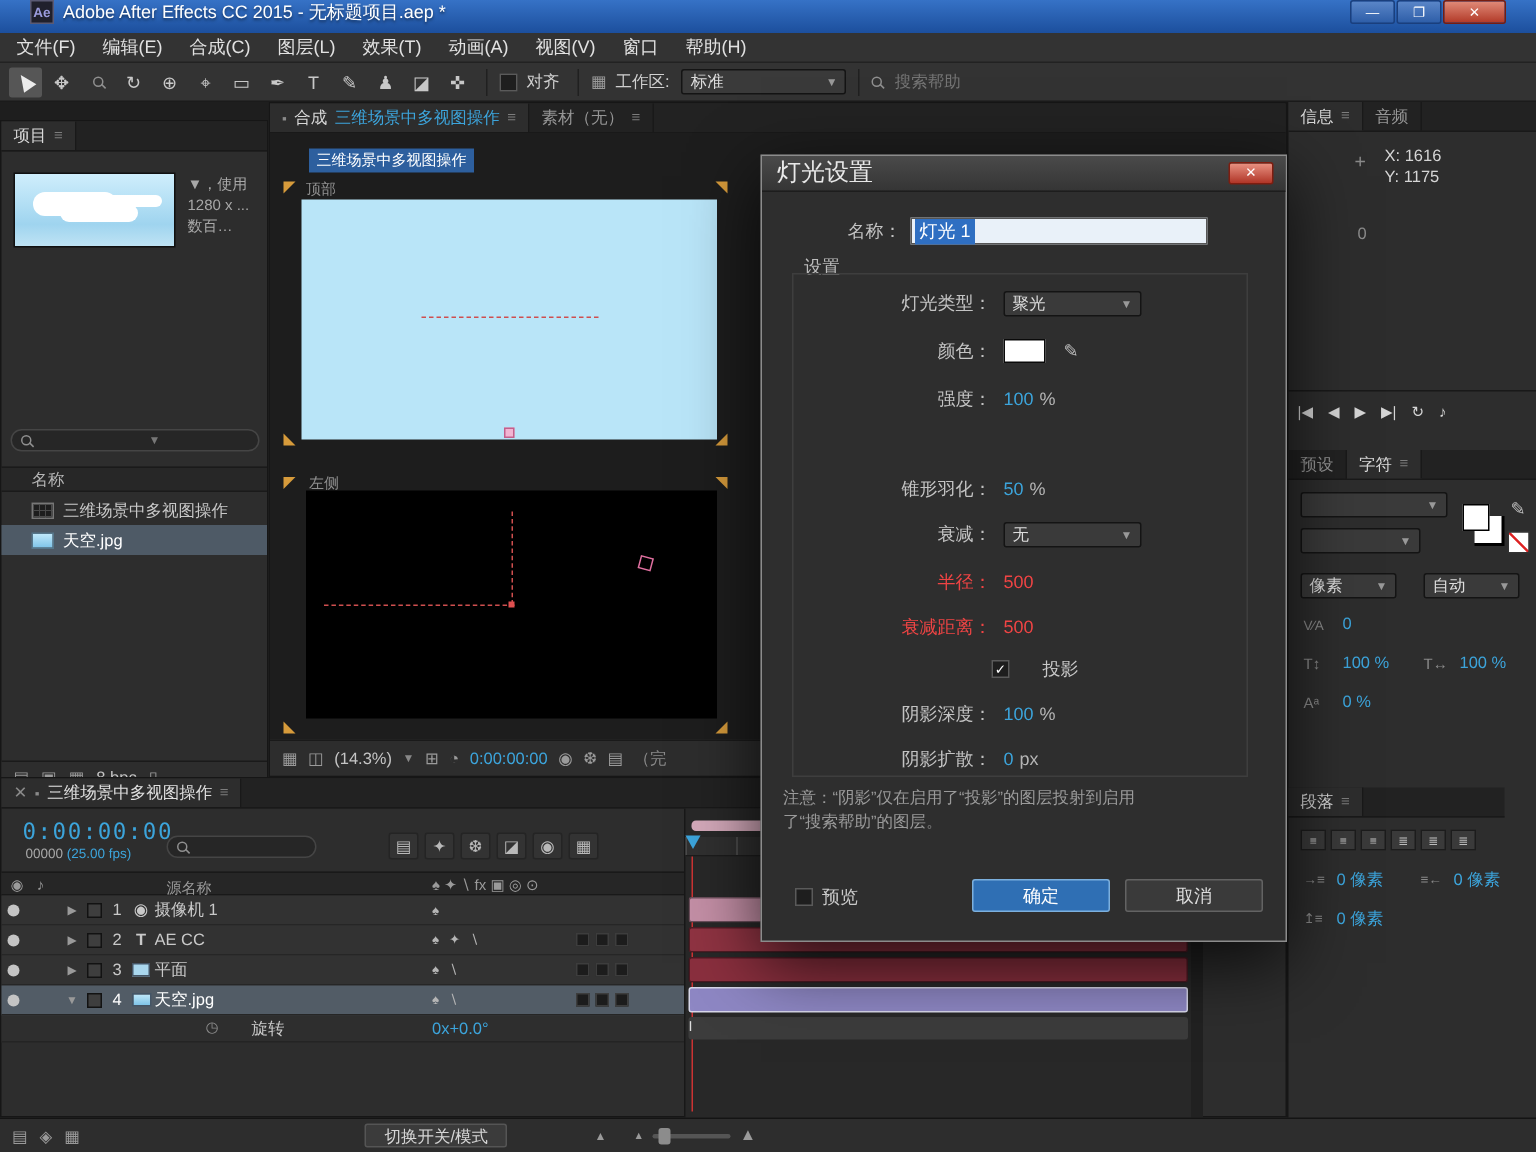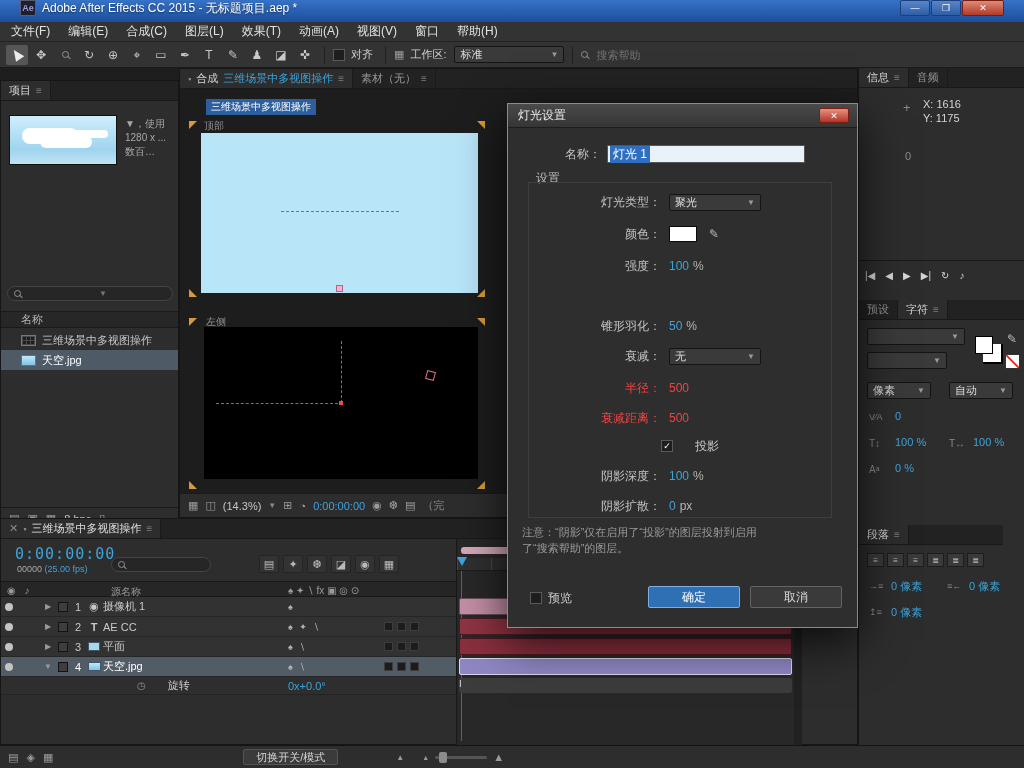--- a/index.html
+++ b/index.html
@@ -52,21 +52,21 @@
 .viewer{position:absolute;left:0;right:0;top:20px;bottom:24px;background:#1d1d1d;overflow:hidden}
 .chip{background:#2d5f9e;color:#fff;font-size:10px;padding:1px 5px;display:inline-block}
 .vlabel{font-size:10px;color:#8f8f8f}
 .corner{width:0;height:0;position:absolute}
 .cTL{border-top:8px solid #d79b3b;border-right:8px solid transparent}
 .cTR{border-top:8px solid #d79b3b;border-left:8px solid transparent}
 .cBL{border-bottom:8px solid #d79b3b;border-right:8px solid transparent}
 .cBR{border-bottom:8px solid #d79b3b;border-left:8px solid transparent}
 
 .dialog{background:#2e2e2e;border:1px solid #8c8c8c;box-shadow:0 14px 44px rgba(0,0,0,.75);z-index:50}
-.dlg-title{height:24px;background:linear-gradient(#4a4a4a,#353535);border-bottom:1px solid #1d1d1d;display:flex;align-items:center;padding:0 10px;color:#e8e8e8;font-size:12px}
+.dlg-title{height:24px;background:linear-gradient(#4a4a4a,#353535);border-bottom:1px solid #1d1d1d;display:flex;align-items:center;padding:0 10px;color:#e8e8e8;font-size:16px}
 .dlg-close{position:absolute;right:8px;top:4px;width:30px;height:15px;background:linear-gradient(#e89181,#b03527);border:1px solid #7d1d10;border-radius:2px;color:#fff;font-size:9px;display:flex;align-items:center;justify-content:center}
 .dlg-row{position:absolute;left:0;right:10px;height:20px;display:flex;align-items:center;font-size:12px}
 .dlg-label{width:153px;text-align:right;color:#c3c3c3;flex:none}
 .dlg-row.disabled .dlg-label,.dlg-row.disabled .val{color:#ef4444}
 .val{margin-left:8px}
 .unit{color:#b5b5b5;margin-left:4px}
 .swatch{width:28px;height:16px;background:#fff;border:1px solid #0a0a0a;margin-left:8px}
 .btn{display:flex;align-items:center;justify-content:center;height:22px;font-size:12px;border-radius:2px}
 .btn.primary{background:#2f6fb4;border:1px solid #7cb0de;color:#fff}
 .btn.normal{background:#3a3a3a;border:1px solid #636363;color:#ddd}

